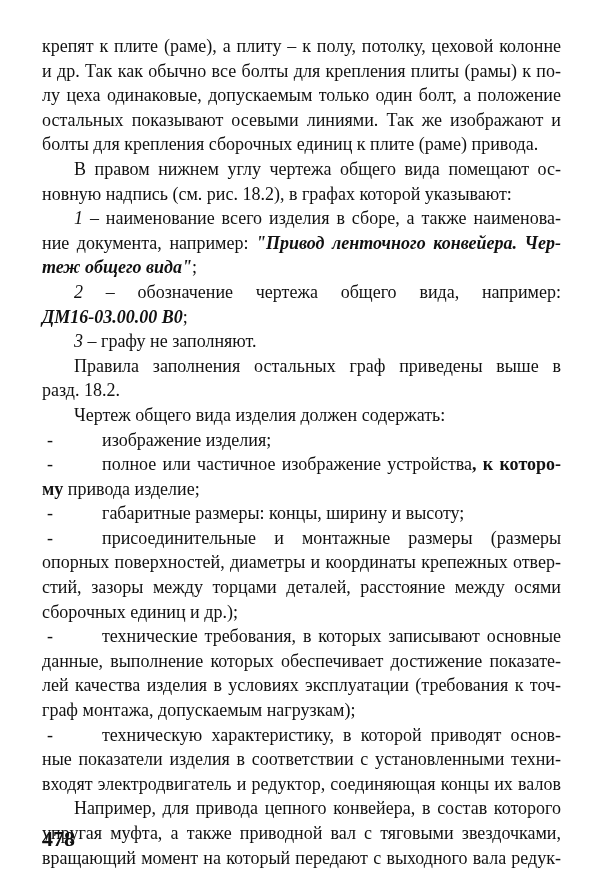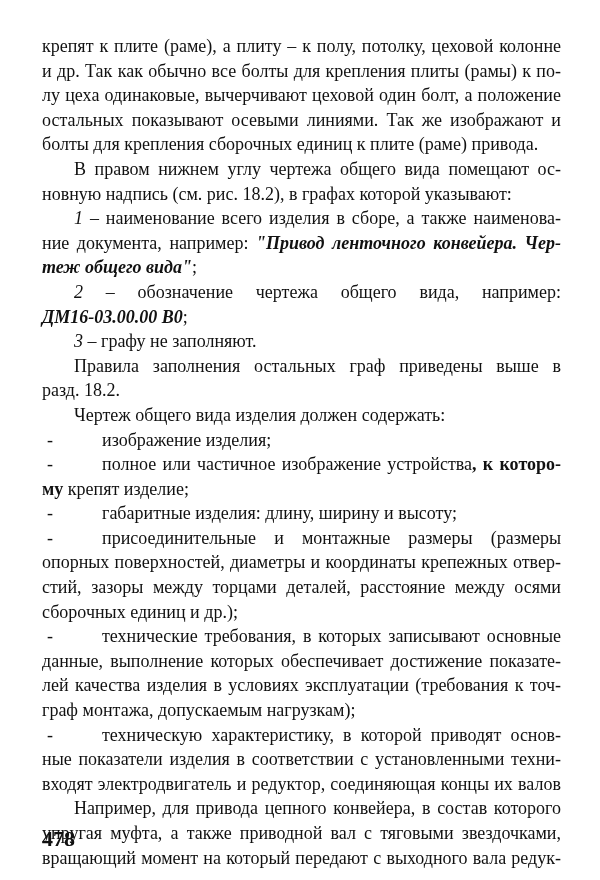--- a/index.html
+++ b/index.html
@@ -19,21 +19,21 @@
   .b { font-weight:bold; }
   .pagenum { position:absolute; left:42px; top:826px; font-weight:bold; font-size:22px; }
 </style>
 </head>
 <body>
 
 <div class="page">
   <div>
     <div class="line">крепят к плите (раме), а плиту – к полу, потолку, цеховой колонне</div>
     <div class="line">и др. Так как обычно все болты для крепления плиты (рамы) к по-</div>
-    <div class="line">лу цеха одинаковые, вычерчивают цеховой один болт, а положение</div>
+    <div class="line">лу цеха одинаковые, допускаемым только один болт, а положение</div>
     <div class="line">остальных показывают осевыми линиями. Так же изображают и</div>
     <div class="line last">болты для крепления сборочных единиц к плите (раме) привода.</div>
   </div>
   <div>
     <div class="line ind">В правом нижнем углу чертежа общего вида помещают ос-</div>
     <div class="line last">новную надпись (см. рис. 18.2), в графах которой указывают:</div>
   </div>
   <div>
     <div class="line ind"><span class="i">1</span><span> – наименование всего изделия в сборе, а также наименова-</span></div>
     <div class="line"><span>ние документа, например: </span><span class="bi">"Привод ленточного конвейера. Чер-</span></div>
@@ -55,25 +55,25 @@
   <div>
     <div class="line item last">
       <span class="dash">-</span>
       <span class="t last">изображение изделия;</span>
     </div>
     <div>
       <div class="line item">
         <span class="dash">-</span>
         <span class="t"><span>полное или частичное изображение устройства</span><span class="b">, к которо-</span></span>
       </div>
-      <div class="line last"><span class="b">му</span> <span>крепят изделие;</span></div>
+      <div class="line last"><span class="b">му</span> <span>привода изделие;</span></div>
     </div>
     <div class="line item last">
       <span class="dash">-</span>
-      <span class="t last">габаритные изделия: длину, ширину и высоту;</span>
+      <span class="t last">габаритные размеры: концы, ширину и высоту;</span>
     </div>
     <div>
       <div class="line item">
         <span class="dash">-</span>
         <span class="t">присоединительные и монтажные размеры (размеры</span>
       </div>
       <div class="line">опорных поверхностей, диаметры и координаты крепежных отвер-</div>
       <div class="line">стий, зазоры между торцами деталей, расстояние между осями</div>
       <div class="line last">сборочных единиц и др.);</div>
     </div>

